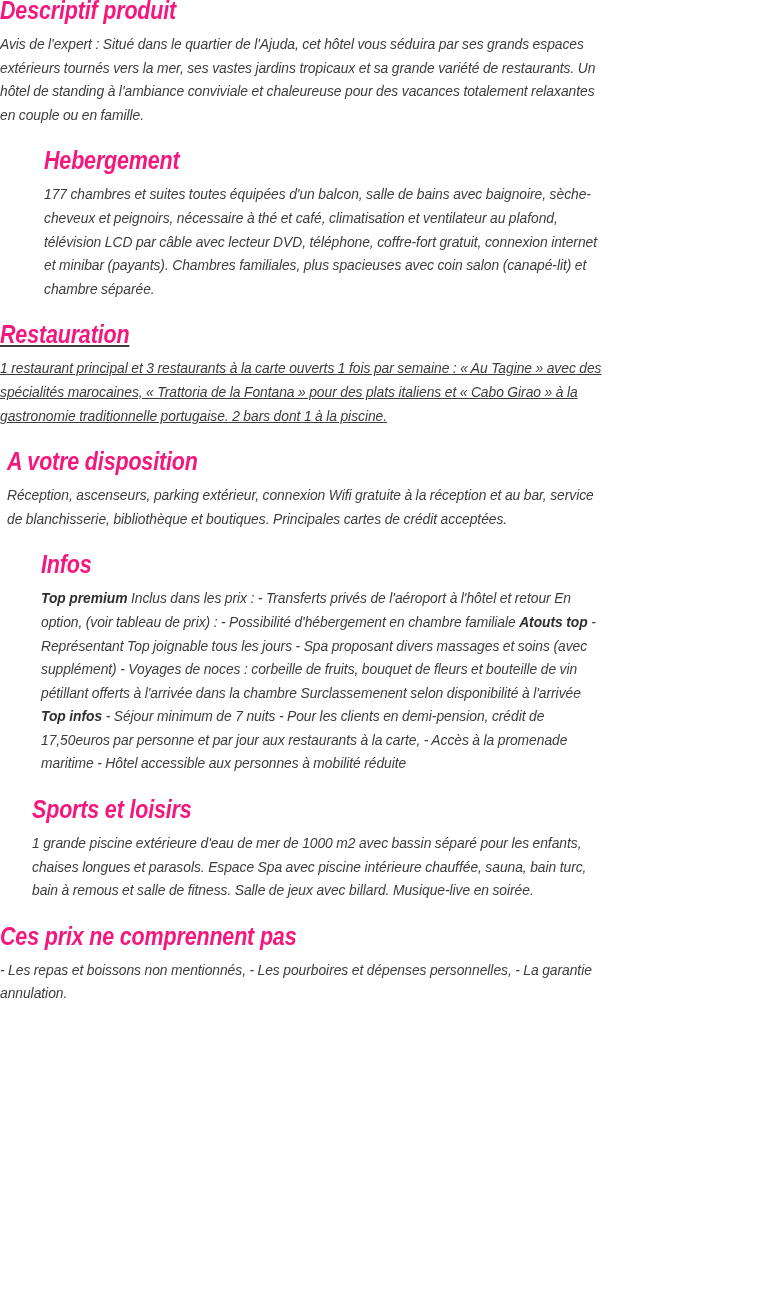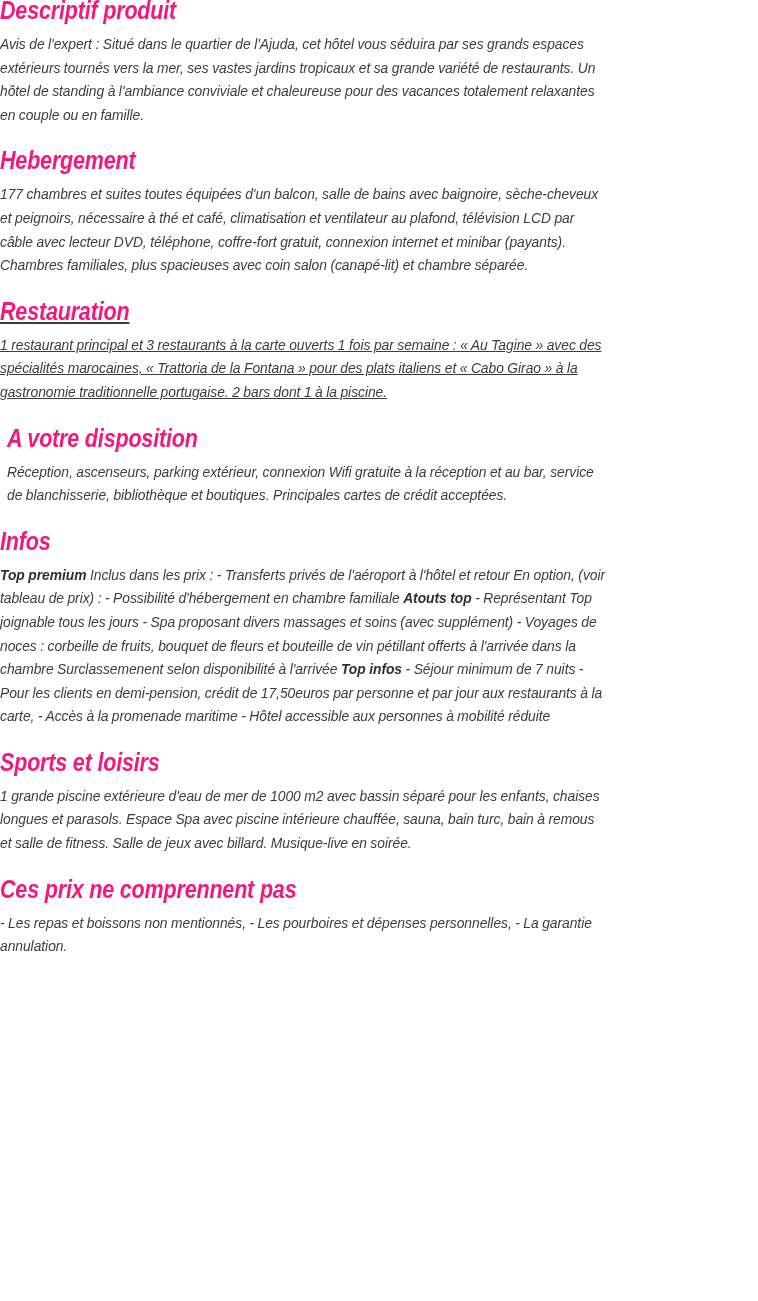--- a/index.html
+++ b/index.html
@@ -70,25 +70,25 @@
 
   .section-body b,
   .section-body strong {
     font-weight: 700;
     font-style: italic;
     color: #2f2f2f;
   }
 
   
   .sec-descriptif   { margin-top: 0; }
-  .sec-hebergement  { margin-top: 23px; }
+  .sec-hebergement  { margin-top: 23px; margin-left: 44px; }
   .sec-restauration { margin-top: 25px; text-decoration: underline; }
   .sec-disposition  { margin-top: 26px; padding-left: 7px; }
-  .sec-infos        { margin-top: 26px; }
-  .sec-sports       { margin-top: 26px; }
+  .sec-infos        { margin-top: 26px; margin-left: 41px; }
+  .sec-sports       { margin-top: 26px; padding-left: 32px; }
   .sec-participation{ margin-top: 27px; }
   .sec-categorie    { margin-top: 28px; }
   .sec-comprennent  { margin-top: 30px; }
   .sec-noncompris   { margin-top: 30px; }
 </style>
 </head>
 <body style="background: rgb(255, 255, 255);">
 
 <div class="page">
 

